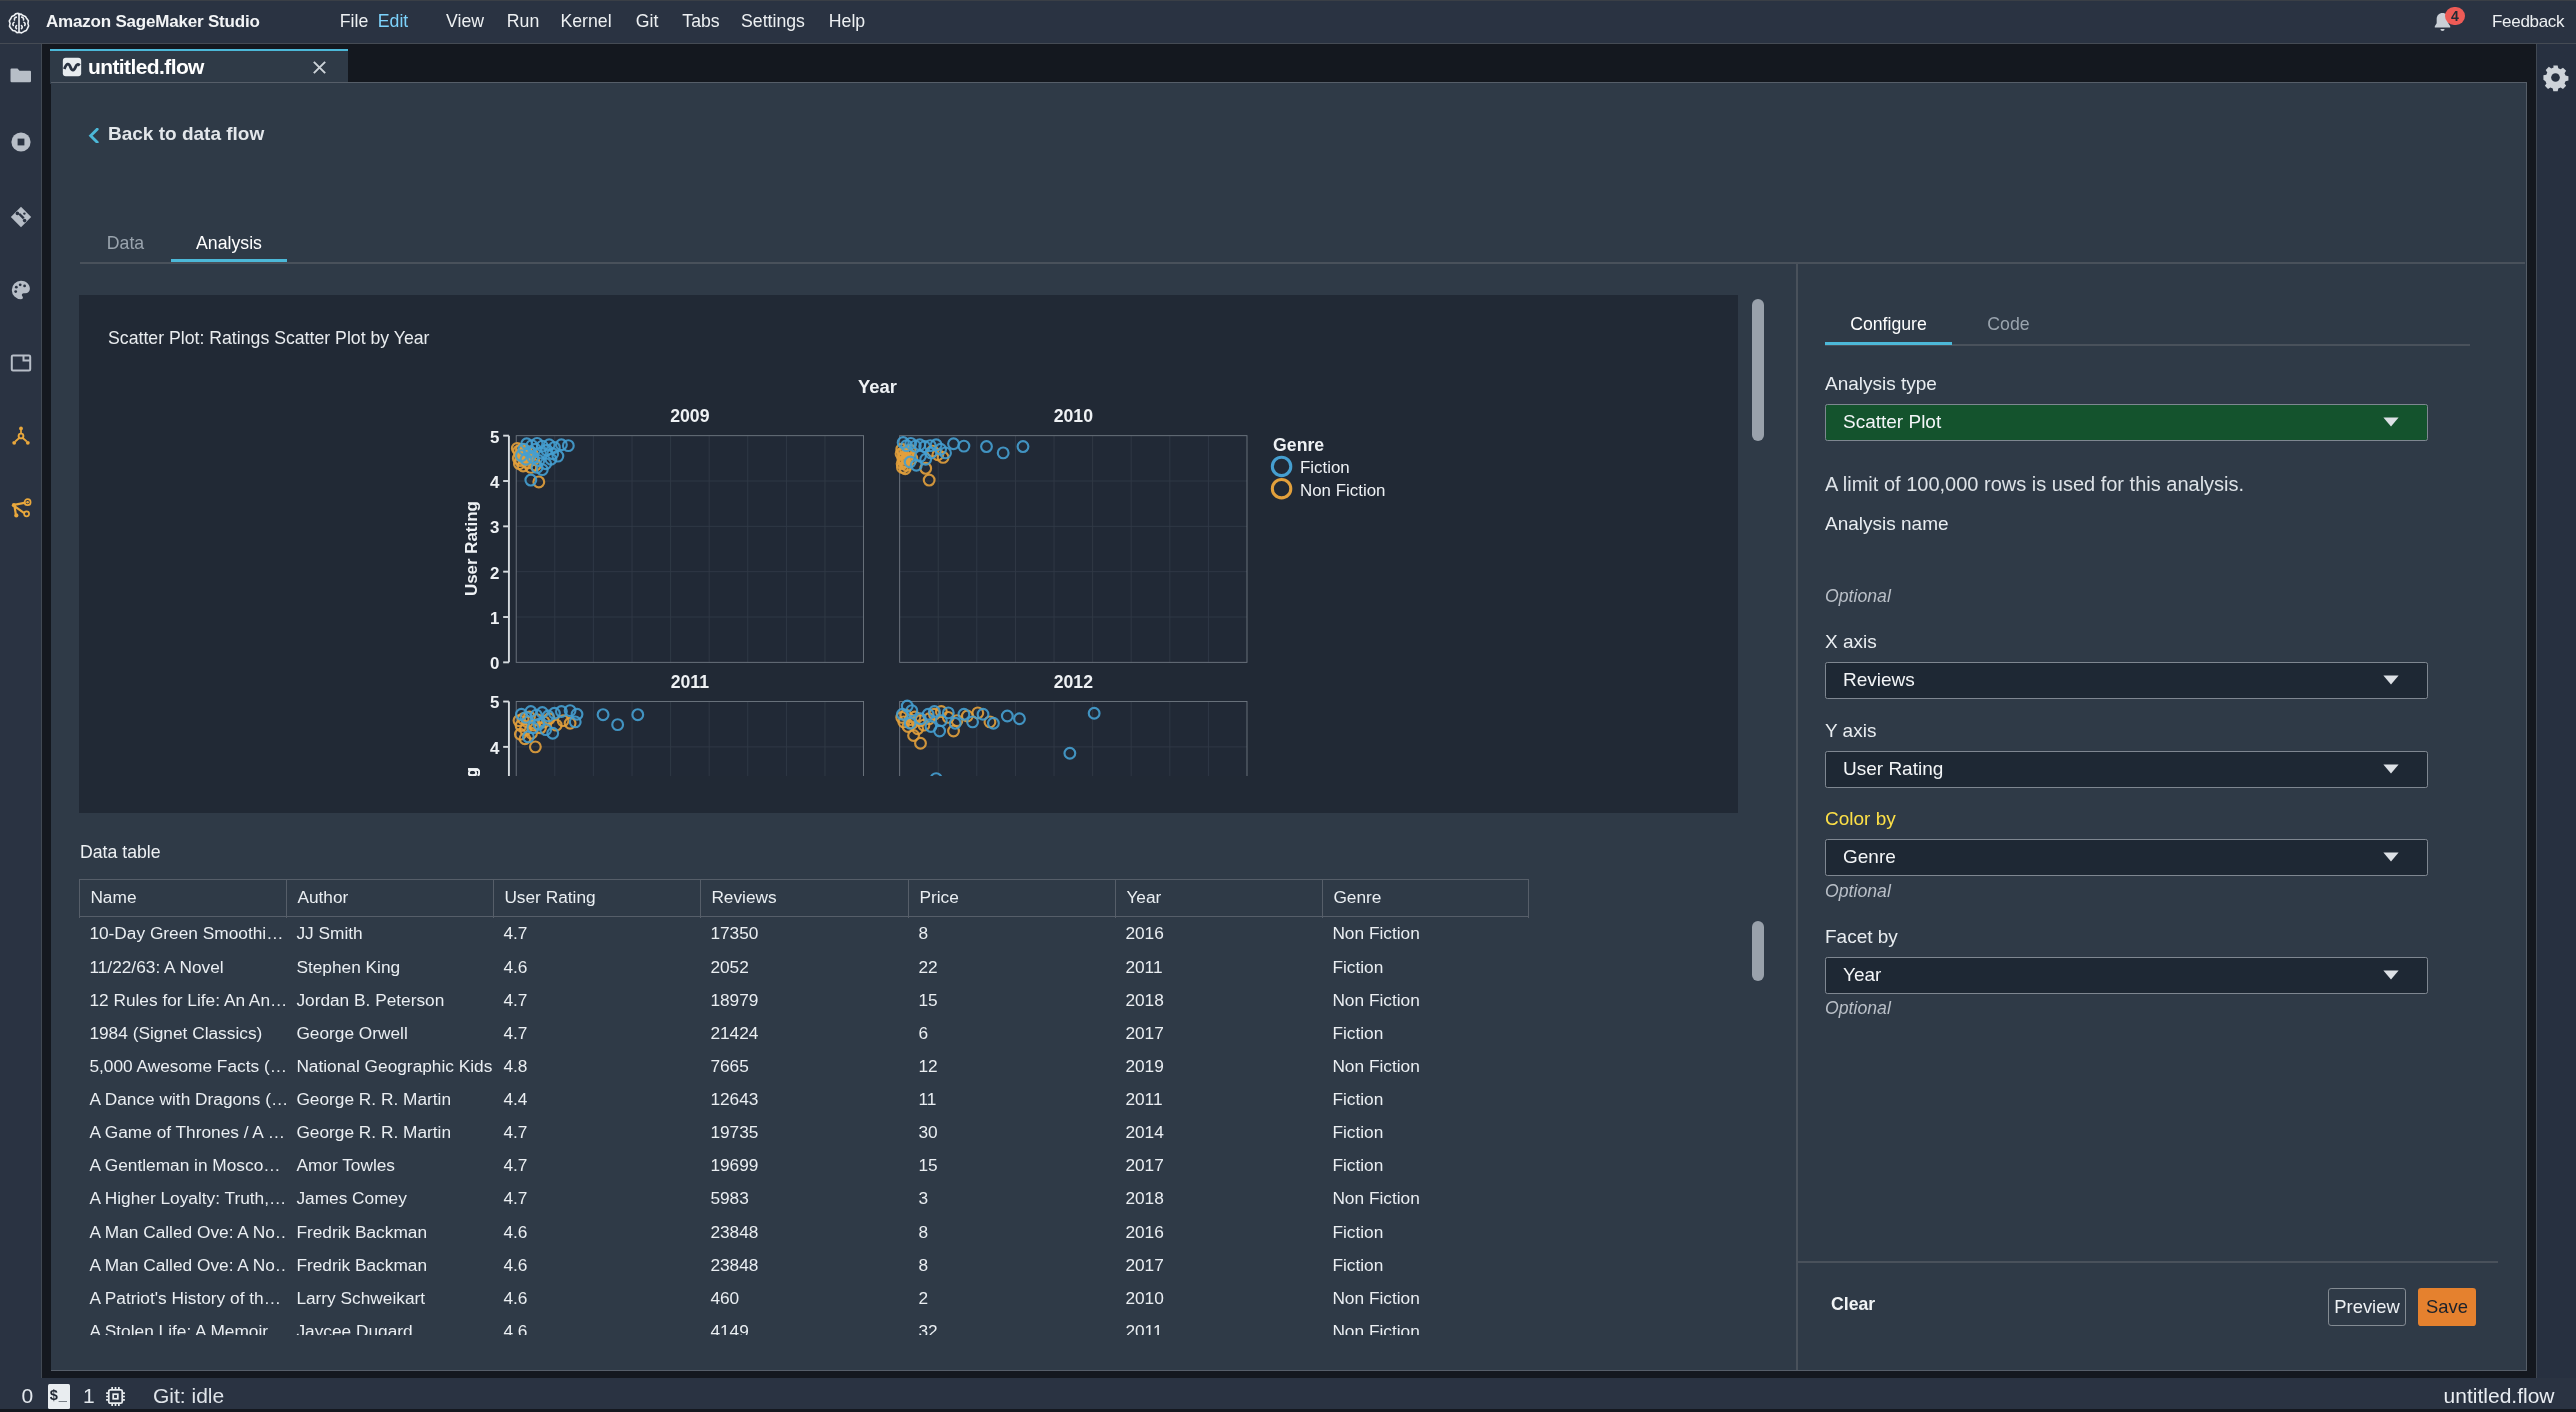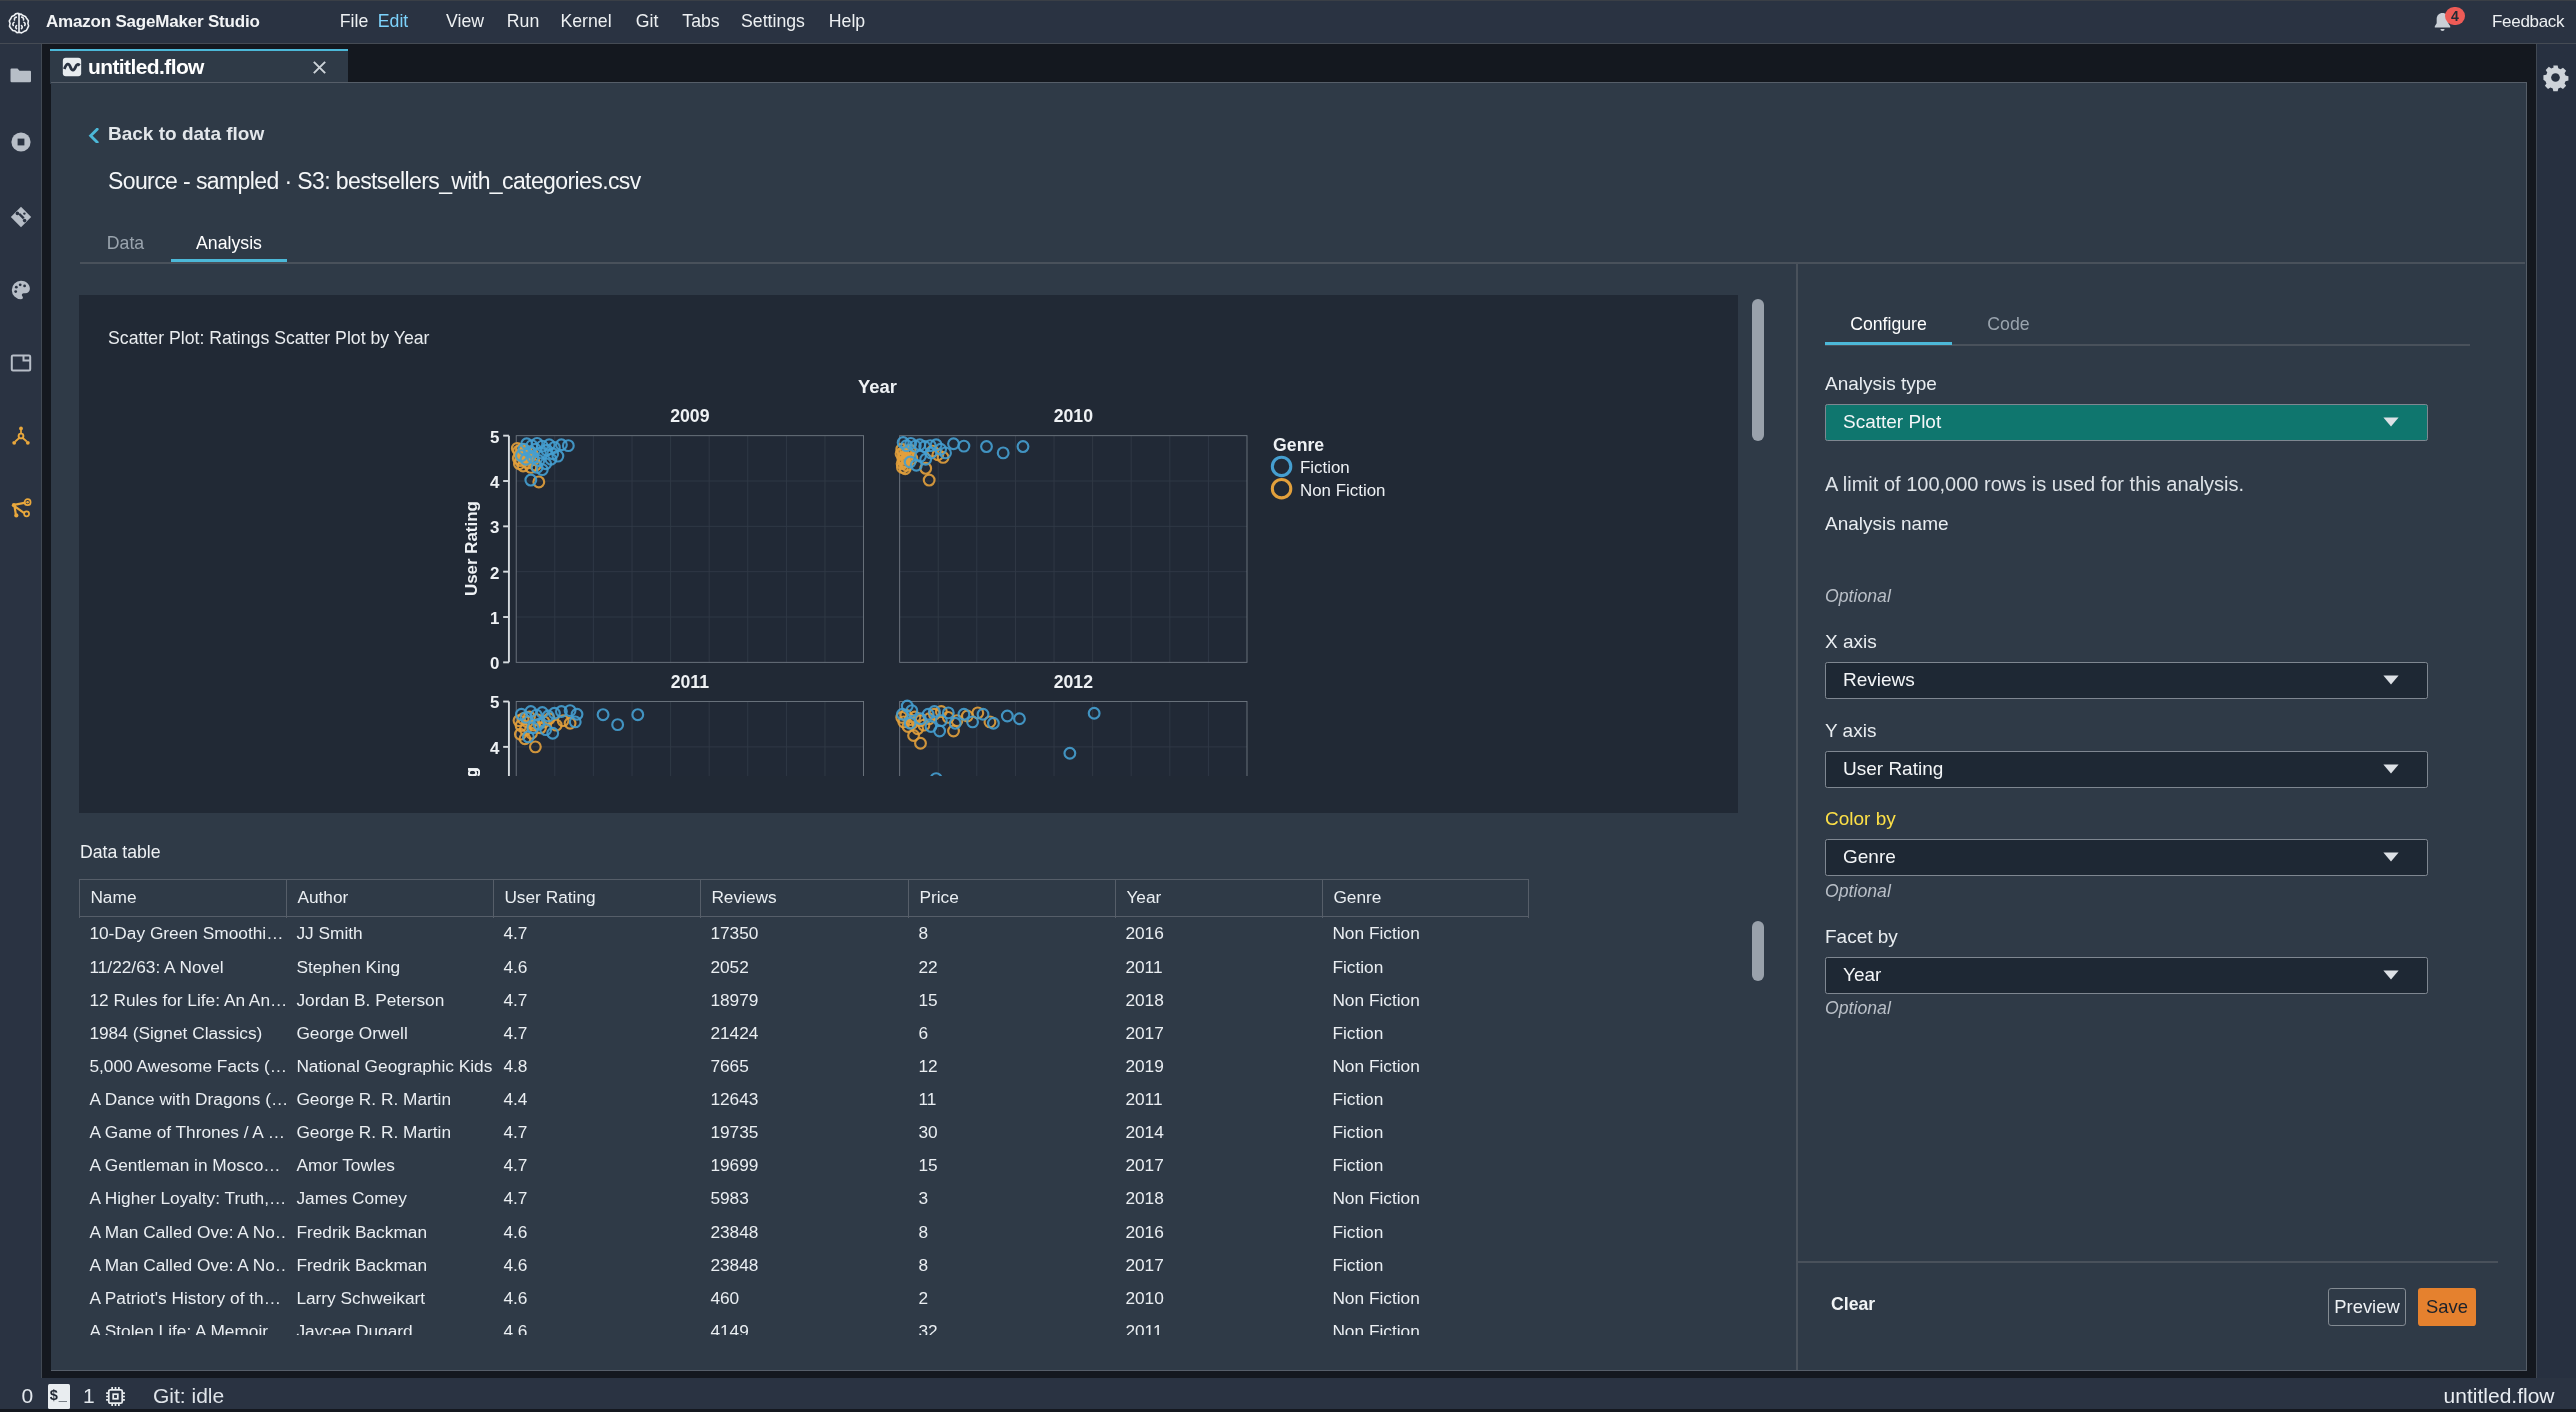--- a/index.html
+++ b/index.html
@@ -91,21 +91,20 @@
     <div class="abs" style="left:38px;top:0;line-height:31.5px;font-size:21px;font-weight:bold;letter-spacing:-0.6px;color:#fff">untitled.flow</div>
     <svg class="abs" style="left:261px;top:7.7px" width="17" height="17" viewBox="0 0 24 24">
       <path d="M4 4 20 20M20 4 4 20" stroke="#ccd2d8" stroke-width="2.8"></path>
     </svg>
   </div>
 <div class="abs" style="left:51px;top:82px;width:2476px;height:1289px;background:#2f3a47;border:1.5px solid #565e69;border-left:none;overflow:hidden">
     <svg class="abs" style="left:37px;top:45px" width="11.5" height="15.4" viewBox="0 0 15 20">
       <path d="M12 1.5 3.5 10l8.5 8.5" stroke="#4cb8d8" stroke-width="3.8" fill="none" stroke-linecap="round"></path>
     </svg>
     <div class="abs" style="left:57px;top:38px;font-size:19px;font-weight:bold;color:#e3e7eb;height:26px;line-height:26px">Back to data flow</div>
-    <div class="abs" style="left:57px;top:81px;font-size:23px;letter-spacing:-0.6px;color:#f4f6f8;height:35px;line-height:35px">Source - sampled · S3: bestsellers_with_categories.csv</div>
     <div class="abs" style="left:47px;top:141px;width:55px;height:38px;text-align:center;line-height:38px;font-size:17.7px;color:#9aa4ae">Data</div>
     <div class="abs" style="left:120px;top:141px;width:116px;height:38px;text-align:center;line-height:38px;font-size:17.7px;color:#fff;border-bottom:3.1px solid #4cb8d8">Analysis</div>
     <div class="abs" style="left:29px;top:179px;width:2445px;height:1.5px;background:#49515b"></div>
     <div class="abs" style="left:28.4px;top:212px;width:1659px;height:518px;background:#212935"></div>
     <div class="abs" style="left:57px;top:241px;font-size:17.7px;color:#e9ecef;height:28px;line-height:28px">Scatter Plot: Ratings Scatter Plot by Year</div>
     <div class="abs" style="left:28.4px;top:212px"></div>
     <svg width="1659" height="518" viewBox="0 0 2159 674" style="position:absolute;left:28.4px;top:212px">
       <defs>
         <clipPath id="chartclip">
           <rect x="0" y="0" width="2159" height="626"></rect>
@@ -465,21 +464,21 @@
         <div style="position:absolute;left:1036px;top:0;width:207px;height:33px;line-height:33px;padding-left:10px;box-sizing:border-box;white-space:nowrap;overflow:hidden">2011</div>
         <div style="position:absolute;left:1243px;top:0;width:207px;height:33px;line-height:33px;padding-left:10px;box-sizing:border-box;white-space:nowrap;overflow:hidden">Non Fiction</div>
       </div>
     </div>
     <div class="abs" style="left:1745px;top:180px;width:1.5px;height:1109px;background:#49515b"></div>
     <div class="abs" style="left:1774px;top:224px;width:127px;height:35px;text-align:center;line-height:35px;font-size:17.7px;color:#fff">Configure</div>
     <div class="abs" style="left:1904px;top:224px;width:107px;height:35px;text-align:center;line-height:35px;font-size:17.7px;color:#9aa4ae">Code</div>
     <div class="abs" style="left:1774px;top:261px;width:645px;height:1.5px;background:#49515b"></div>
     <div class="abs" style="left:1774px;top:259px;width:127px;height:3.1px;background:#4cb8d8"></div>
     <div class="abs" style="left:1774px;top:287px;font-size:19px;color:#e9edf1;height:28px;line-height:28px">Analysis type</div>
-    <div style="position:absolute;left:1774px;top:321px;width:603px;height:37px;background:#0f766e;border:1.5px solid #7f8791;border-radius:2.3px;box-sizing:border-box">
+    <div style="position:absolute;left:1774px;top:321px;width:603px;height:37px;background:#14532d;border:1.5px solid #7f8791;border-radius:2.3px;box-sizing:border-box">
       <div style="position:absolute;left:17px;top:0;line-height:34px;font-size:19px;color:#f4f6f8">Scatter Plot</div>
       <svg style="position:absolute;left:557px;top:12.3px" width="16" height="10" viewBox="0 0 21 13">
         <path d="M0.5 0.5h20L10.5 12.5Z" fill="#dde1e6"></path>
       </svg>
     </div>
     <div class="abs" style="left:1774px;top:387px;font-size:20px;color:#dde2e7;height:28px;line-height:28px">A limit of 100,000 rows is used for this analysis.</div>
     <div class="abs" style="left:1774px;top:427px;font-size:19px;color:#e9edf1;height:28px;line-height:28px">Analysis name</div>
     <div class="abs" style="left:1774px;top:499px;font-size:17.7px;color:#b9bfc7;height:28px;line-height:28px;font-style:italic">Optional</div>
     <div class="abs" style="left:1774px;top:545px;font-size:19px;color:#e9edf1;height:28px;line-height:28px">X axis</div>
     <div style="position:absolute;left:1774px;top:579px;width:603px;height:37px;background:#1e2834;border:1.5px solid #7f8791;border-radius:2.3px;box-sizing:border-box">

